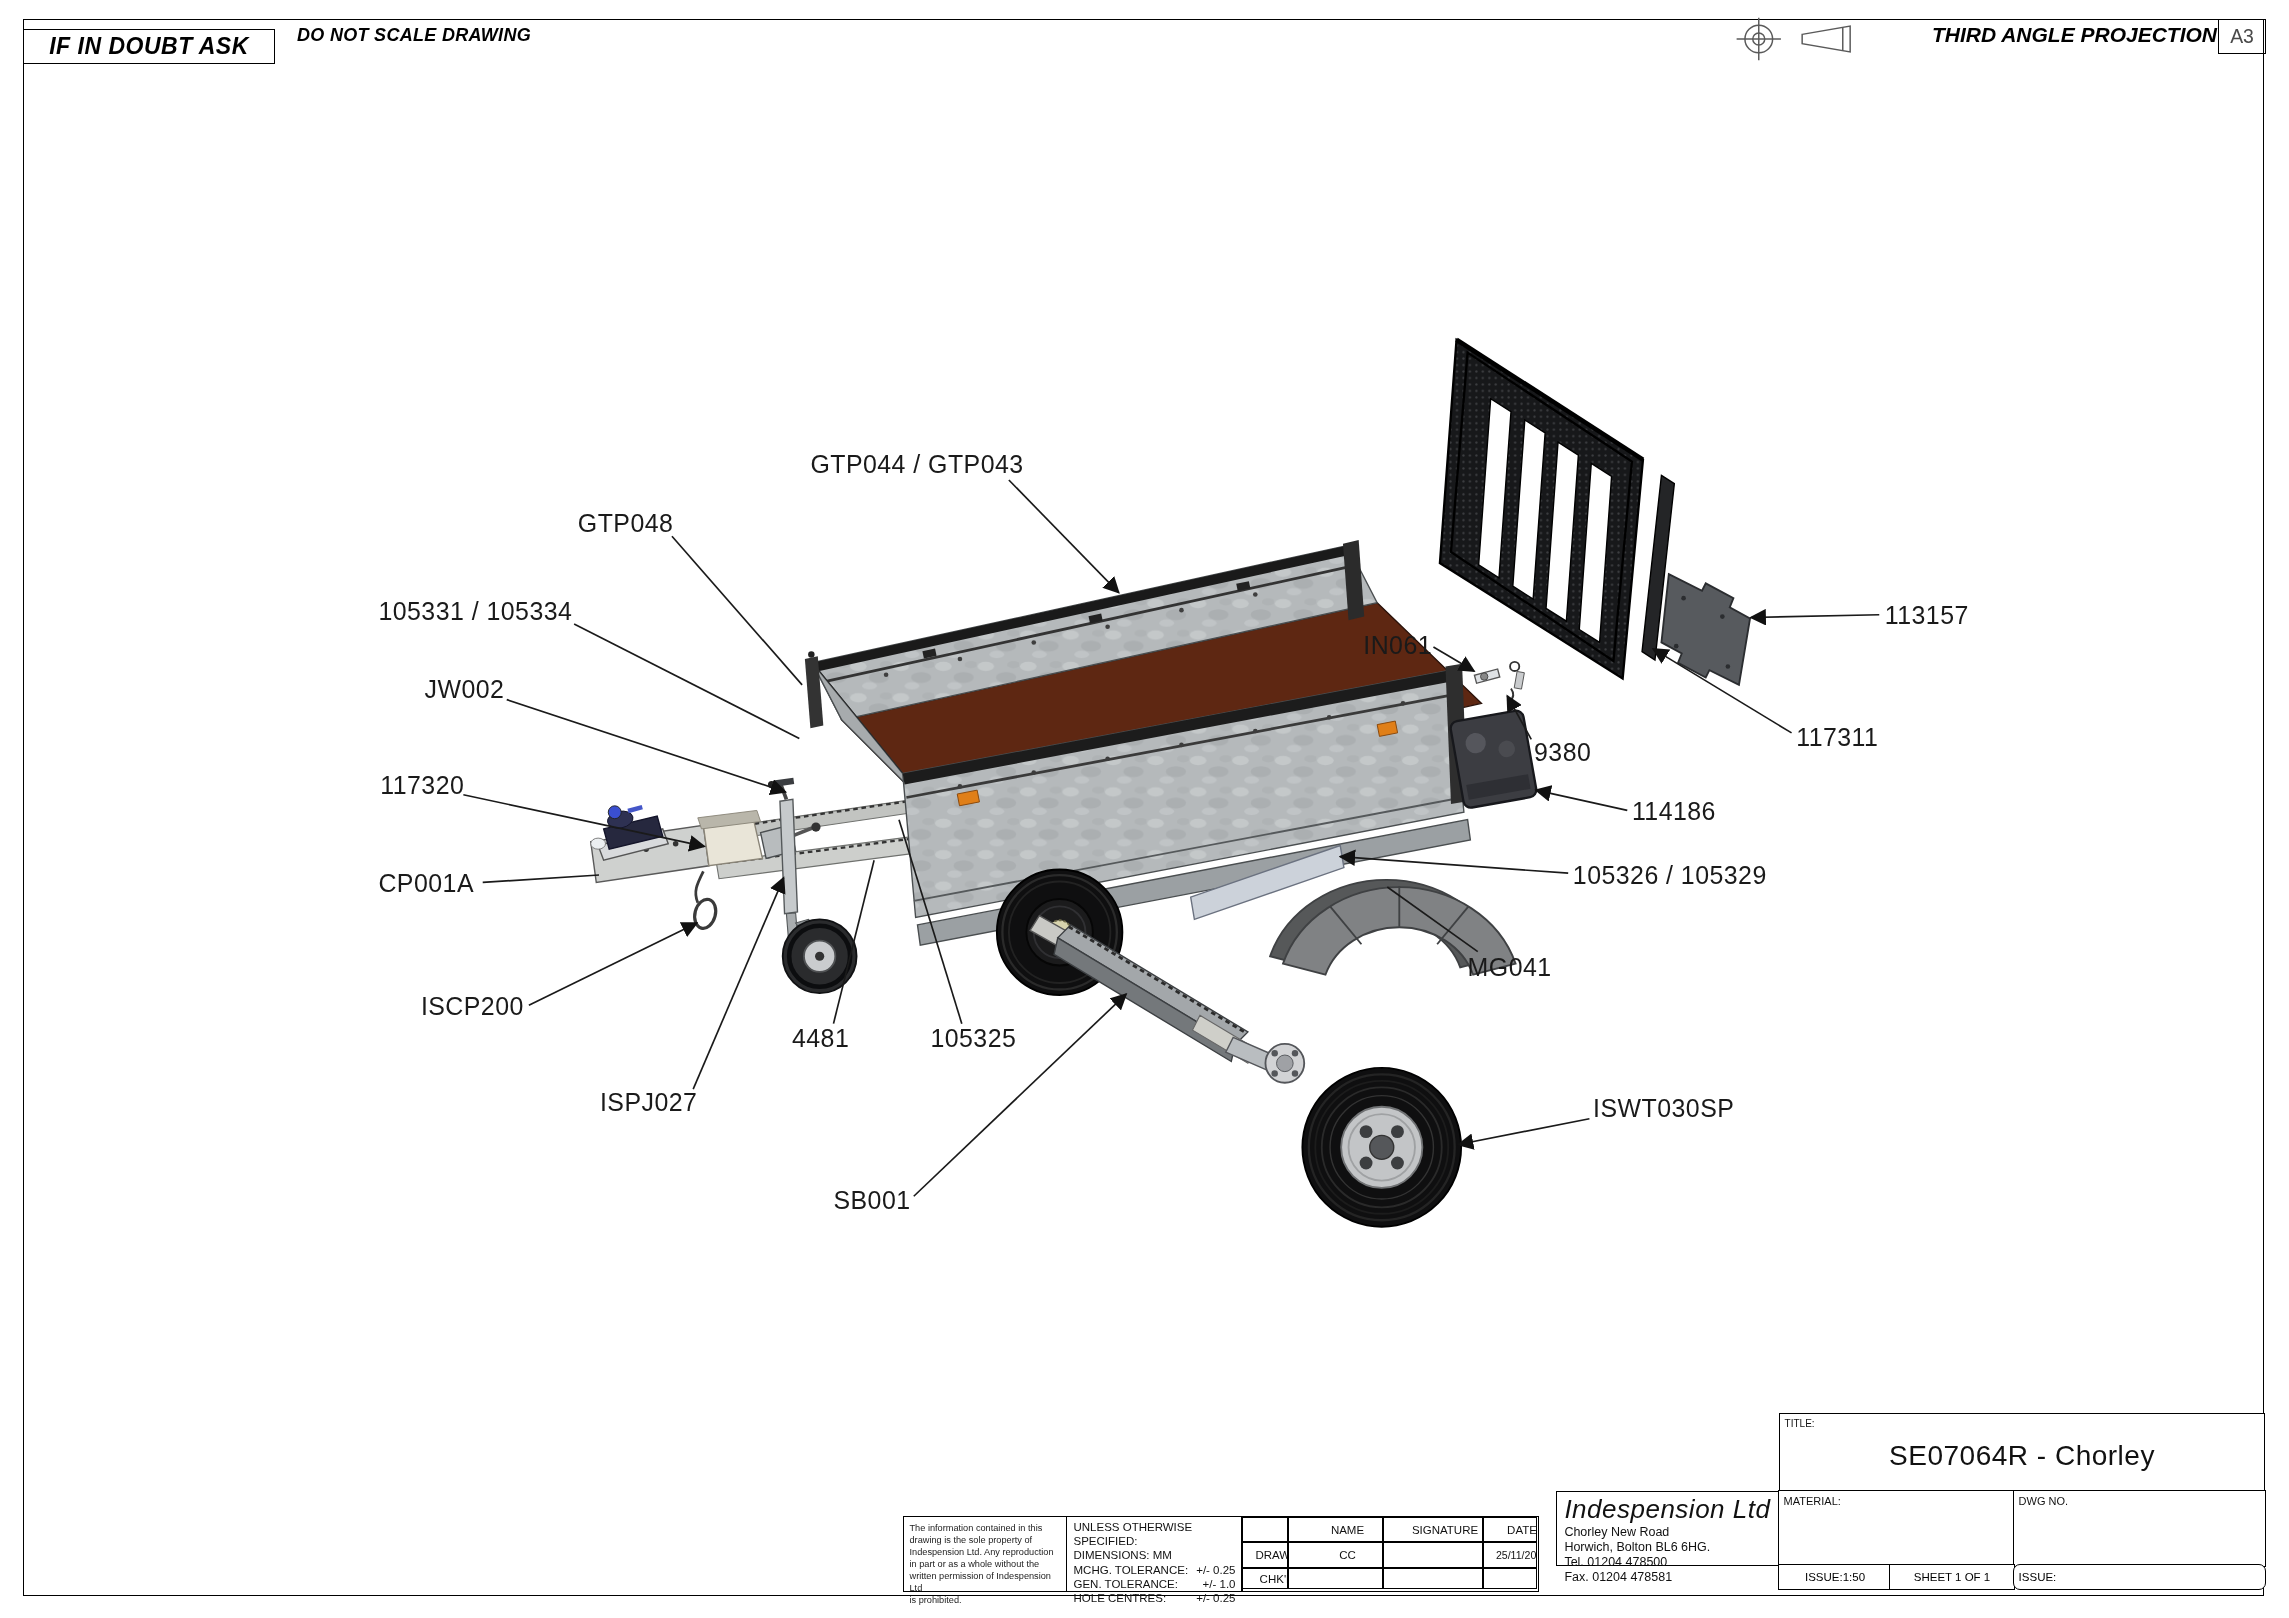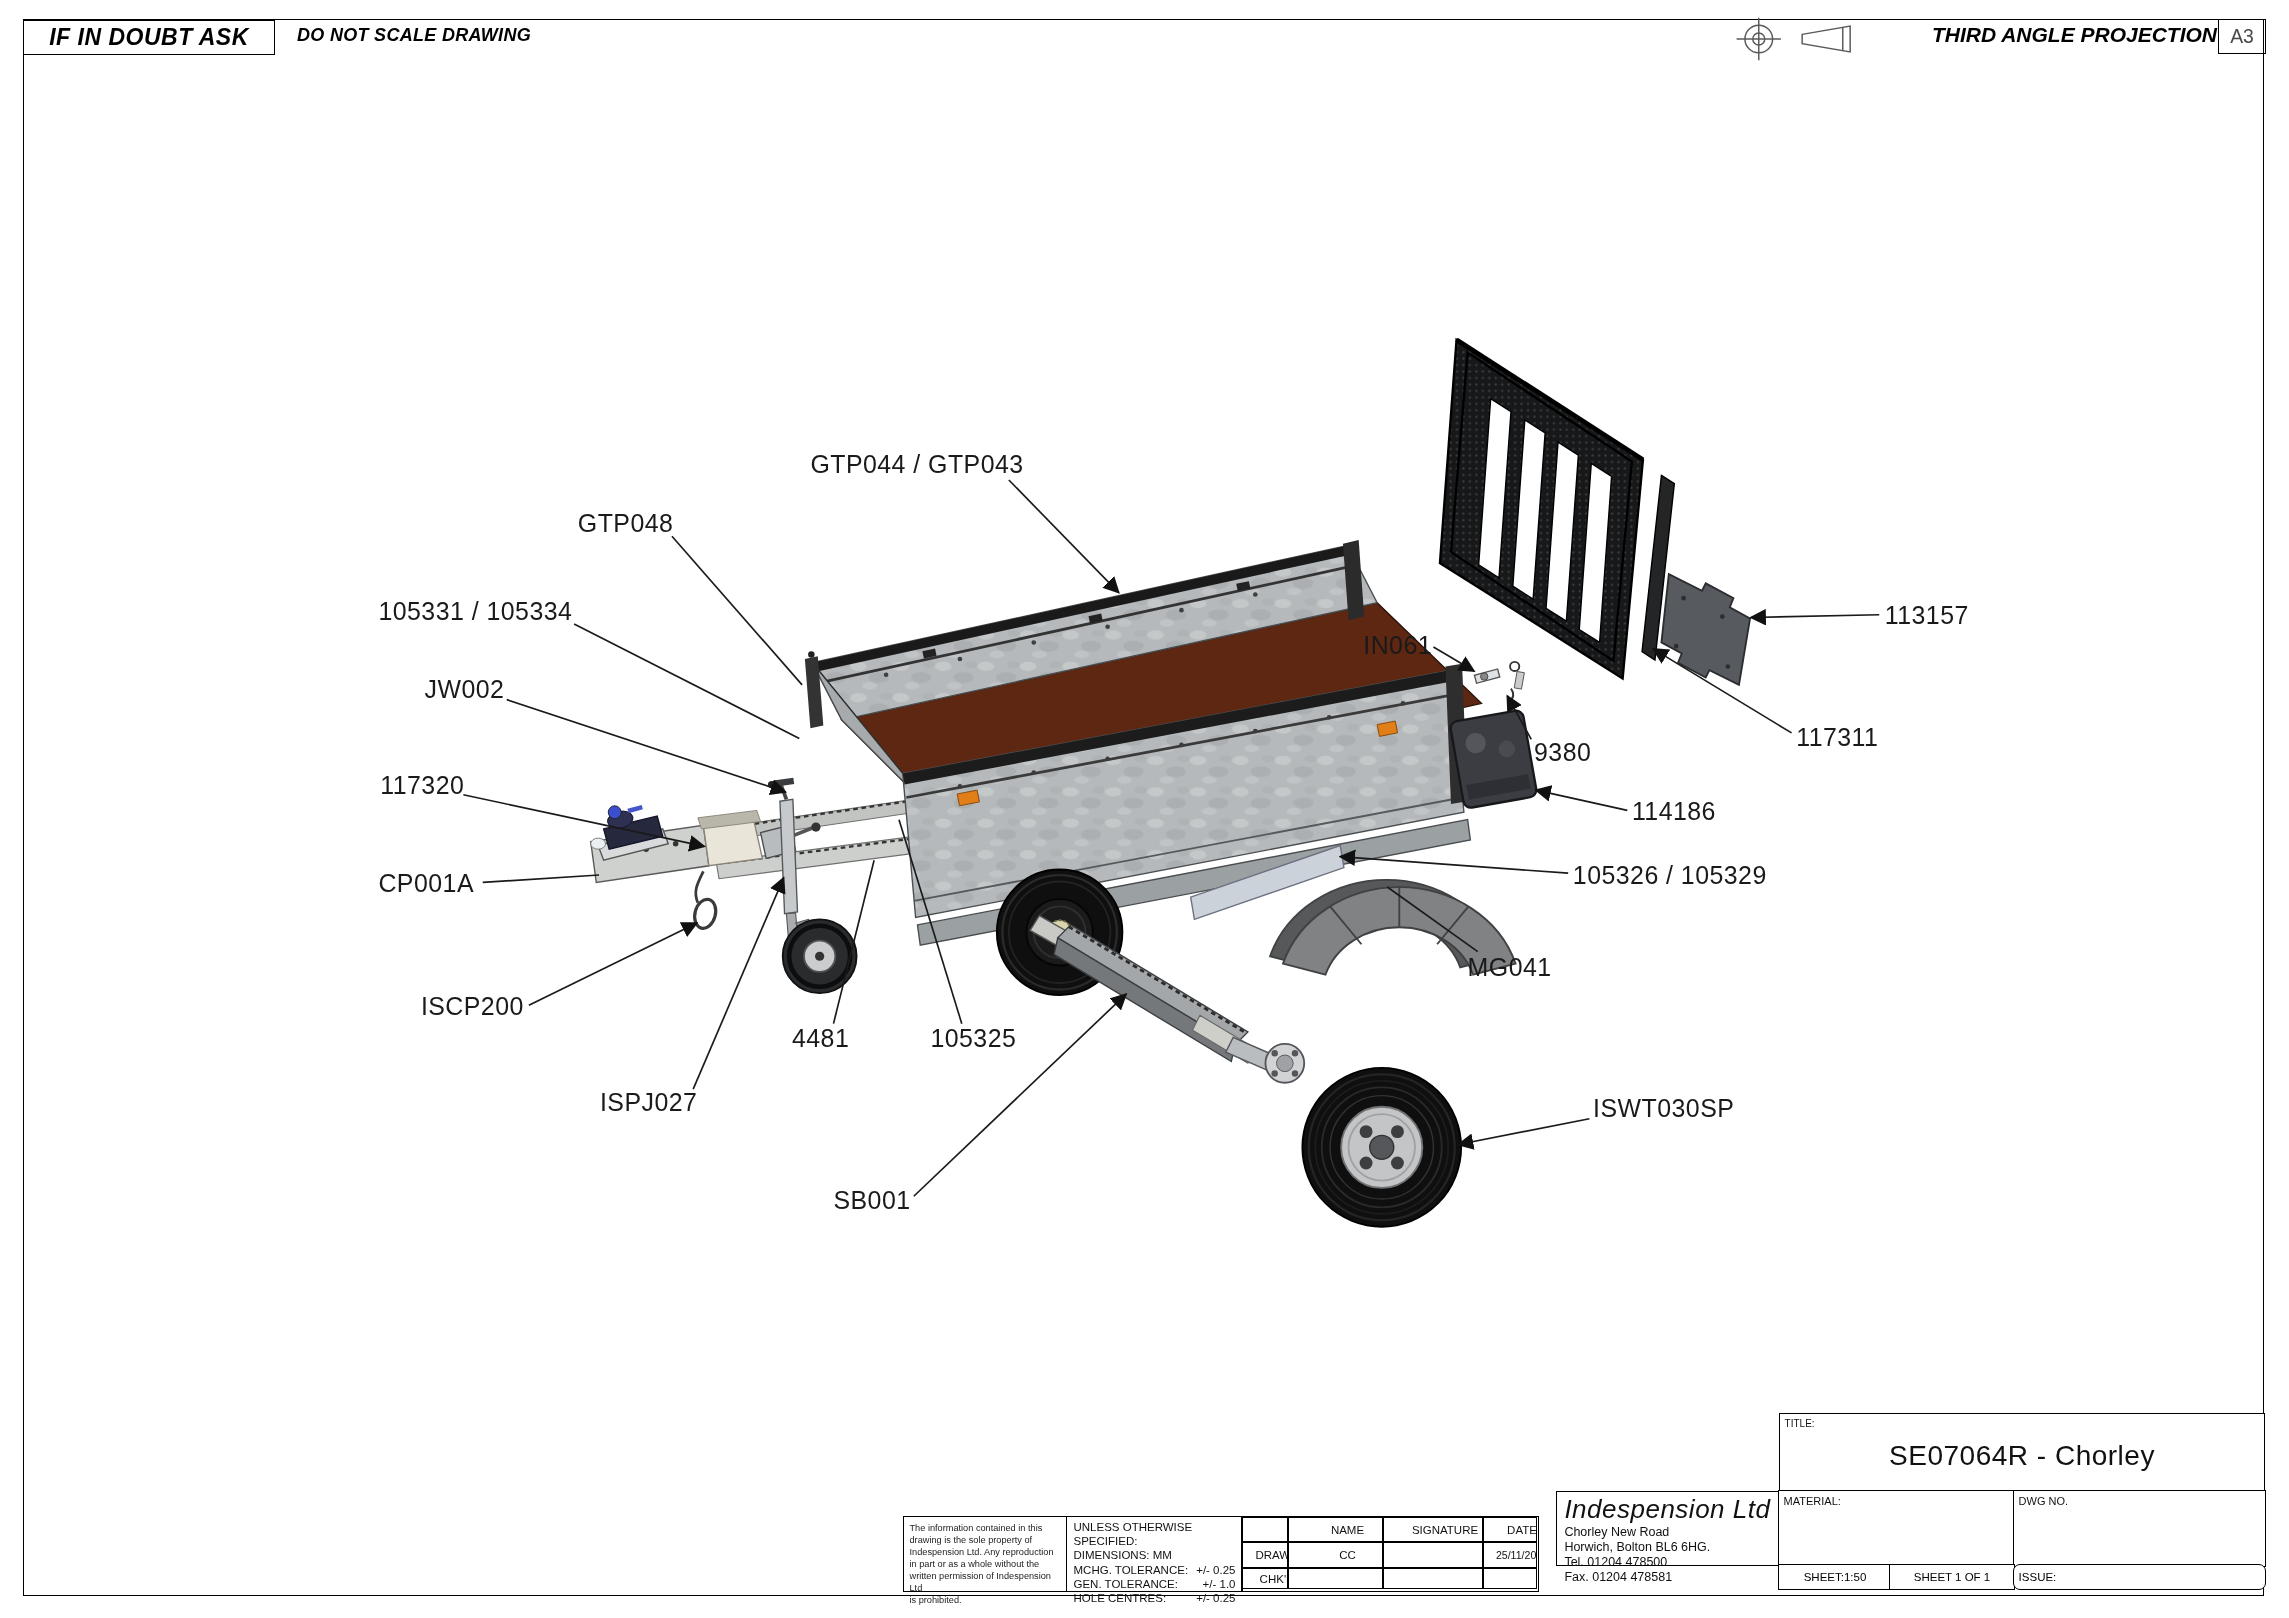--- a/index.html
+++ b/index.html
@@ -1,20 +1,20 @@
 <!DOCTYPE html>
 <html style="font-size:14.8px"><head>
 <meta charset="utf-8">
 <style>
   html,body{margin:0;padding:0;background:#ffffff;}
   body{width:2290px;height:1619px;font-family:"Liberation Sans",sans-serif;overflow:hidden;}
   #sheet{position:relative;width:2290px;height:1619px;background:#fff;}
   .abs{position:absolute;}
   #pageBorder{left:23px;top:18.5px;width:2239px;height:1575px;border:1.8px solid #000;}
-  #askBox{left:23px;top:20px;width:250px;height:33px;border:1.8px solid #000;background:#fff;
+  #askBox{left:23px;top:29px;width:250px;height:33px;border:1.8px solid #000;background:#fff;
           display:flex;align-items:center;justify-content:center;
           font-size:23px;font-weight:bold;font-style:italic;letter-spacing:0.5px;}
   #noScale{left:297px;top:25px;font-size:18px;font-weight:bold;font-style:italic;letter-spacing:0.3px;}
   #projText{left:1874px;top:23px;width:343px;text-align:right;font-size:21px;font-weight:bold;font-style:italic;}
   #a3Box{left:2218px;top:18.5px;width:46px;height:33px;border:1.8px solid #000;display:flex;align-items:center;justify-content:center;
          font-size:19.4px;color:#4a4a4a;}
   
   .cell{border:1.8px solid #000;background:#fff;box-sizing:border-box;}
   #infoBox{left:903px;top:1516px;width:165px;height:76px;padding:4.6px 5.5px;font-size:9.2px;line-height:1.32;color:#222;}
   #tolBox{left:1066px;top:1516px;width:177px;height:76px;padding:2.8px 6.5px;font-size:11.5px;line-height:1.24;color:#111;}
@@ -348,18 +348,18 @@
   <div id="titleBox" class="abs cell">
     <div id="titleLabel">TITLE:</div>
     <div id="titleText">SE07064R - Chorley</div>
   </div>
   <div id="materialCell" class="abs cell">
     <div class="blockLabel">MATERIAL:</div>
   </div>
   <div id="dwgCell" class="abs cell">
     <div class="blockLabel">DWG NO.</div>
   </div>
-  <div id="scaleCell" class="abs cell">SHEET:1:50</div>
+  <div id="scaleCell" class="abs cell">ISSUE:1:50</div>
   <div id="sheetCell" class="abs cell">SHEET 1 OF 1</div>
   <div id="issueCell" class="abs cell">ISSUE:</div>
 
 </div>
 
 
 </body></html>

